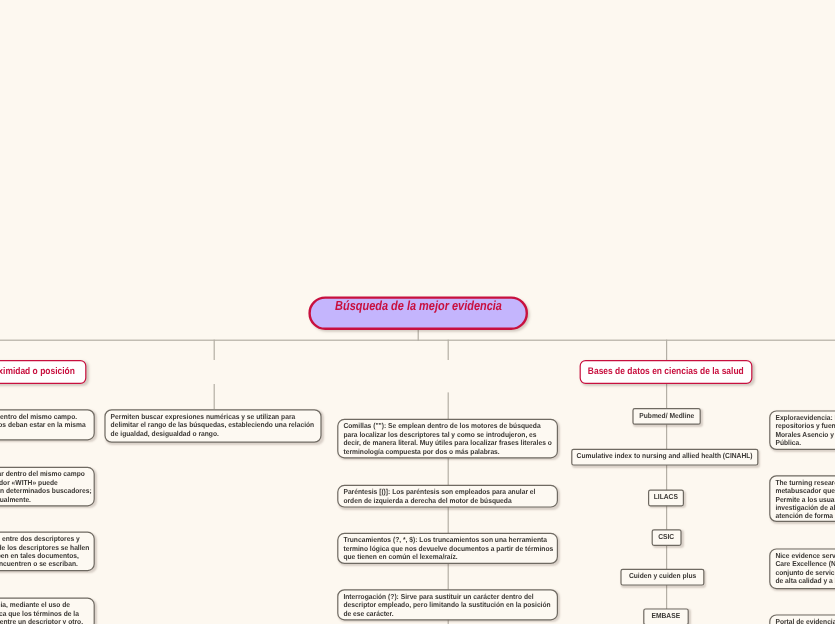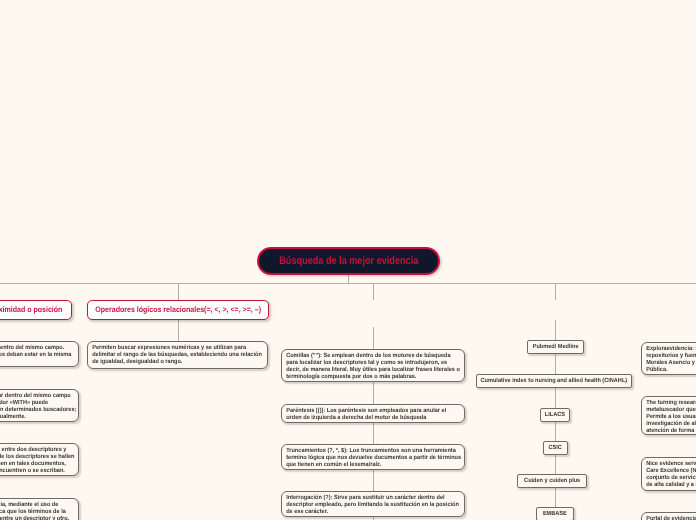--- a/index.html
+++ b/index.html
@@ -3,23 +3,23 @@
 <meta charset="utf-8">
 <style>
   html,body{margin:0;padding:0;}
   body{width:696px;height:520px;overflow:hidden;background:#fdf8f0;
        font-family:"Liberation Sans",sans-serif;
        -webkit-font-smoothing:antialiased;text-rendering:geometricPrecision;}
   .canvas{position:relative;width:696px;height:520px;overflow:hidden;}
   .conn{position:absolute;background:#b4afa5;z-index:1;}
   .node{position:absolute;box-sizing:border-box;z-index:3;}
 
-  .root{border:2.2px solid #c8103f;border-radius:14px;background:#0f172a;
-        display:flex;align-items:center;justify-content:center;
-        box-shadow:1.5px 1.5px 2px rgba(90,70,60,0.25);}
+  .root{border:2.2px solid #c8103f;border-radius:14px;background:#c4b5fd;
+        display:flex;justify-content:center;
+        box-shadow:1.5px 1.5px 2px rgba(90,70,60,0.25);font-style:italic;}
   .root span{color:#c8103f;font-weight:bold;font-size:11px;
         display:inline-block;transform:scaleX(0.83);transform-origin:center;
         white-space:nowrap;}
 
   .l2{border:1.6px solid #c8103f;border-radius:5px;background:#fff;display:flex;
       align-items:center;justify-content:center;
       box-shadow:1.5px 1.5px 2px rgba(90,70,60,0.25);}
   .l2 span{color:#c8103f;font-weight:bold;font-size:8px;text-align:center;
       line-height:1.35;display:inline-block;transform:scaleX(0.88);
       transform-origin:center;white-space:pre;}
@@ -49,22 +49,22 @@
   <div class="conn" style="left:372.5px;top:327px;width:1.3px;height:193px;"></div>
   <div class="conn" style="left:554.8px;top:320px;width:1.3px;height:200px;"></div>
 
   <div class="node root" style="left:257px;top:247px;width:183px;height:28px;">
     <span>Búsqueda de la mejor evidencia</span>
   </div>
 
   <div class="node l2" style="left:-73px;top:300px;width:145px;height:20px;">
     <span>Operadores de proximidad o posición</span>
   </div>
-  <div class="node l2" style="left:87px;top:300px;width:182px;height:20px;">
-    <span>Operadores lógicos relacionales(=, &lt;, &gt;, &lt;=, &gt;=, –)</span>
+  <div class="node l2" style="left:483px;top:300px;width:144px;height:20px;">
+    <span>Bases de datos en ciencias de la salud</span>
   </div>
 
   <div class="leaf" style="left:-140px;top:341px;width:219px;height:26px;">
     <span>Operador «SAME»: los descriptores han de estar dentro del mismo campo.
 Indica que los términos de la búsqueda introducidos deban estar en la misma
 oración.</span>
     </div>
   <div class="leaf" style="left:-140px;top:389px;width:219px;height:33px;">
     <span>Operador «WITH»: los descriptores tienen que estar dentro del mismo campo
 y dentro de una misma frase u oración. Este operador «WITH» puede

